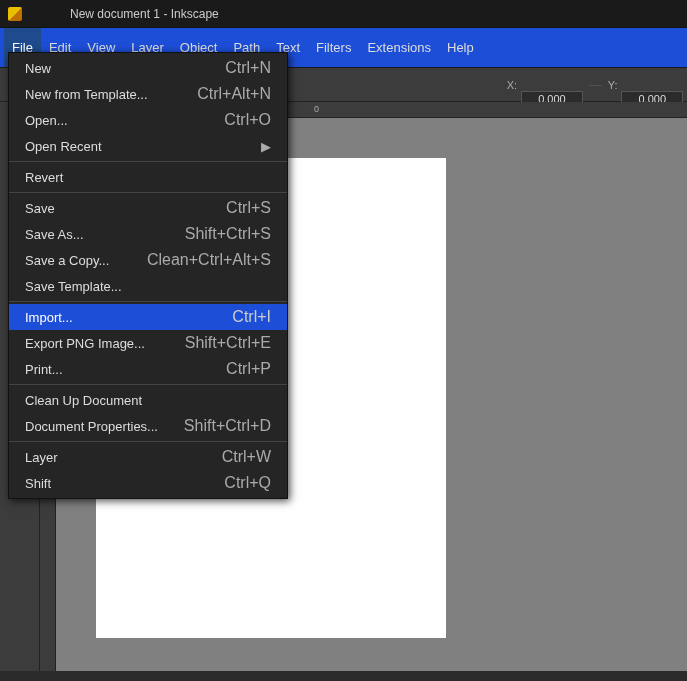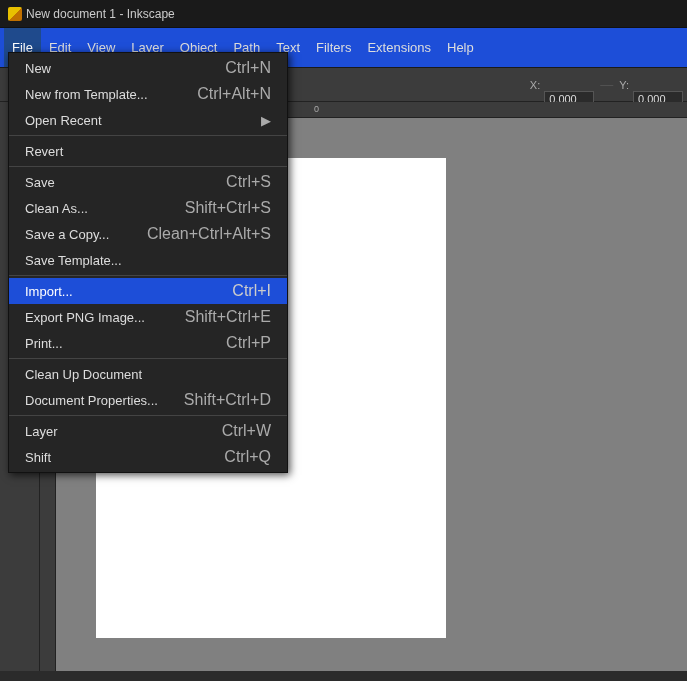--- a/index.html
+++ b/index.html
@@ -14,20 +14,21 @@
     }
 
     
     .title-bar {
       background: #1a1a1a;
       height: 28px;
       display: flex;
       align-items: center;
       padding: 0 8px;
       border-bottom: 1px solid #111;
+      gap: 44px;
     }
     .title-bar-text {
       color: #ccc;
       font-size: 12px;
     }
 
     
     .menu-bar {
       background: #1d4ed8;
       height: 40px;
@@ -62,21 +63,21 @@
     }
     .coord-label {
       color: #aaa;
       font-size: 11px;
     }
     .coord-value {
       color: #ddd;
       font-size: 11px;
       background: #2b2b2b;
       border: 1px solid #555;
-      padding: 1px 4px;
+      padding: 1px 16px;
       min-width: 50px;
       margin-top: 28px;
     }
 
     
     .main-area {
       display: flex;
       height: calc(681px - 28px - 24px - 34px - 26px);
     }
 
@@ -301,35 +302,39 @@
 
     <div class="dropdown-item">
       <span>New</span>
       <span class="shortcut">Ctrl+N</span>
     </div>
     <div class="dropdown-item">
       <span>New from Template...</span>
       <span class="shortcut">Ctrl+Alt+N</span>
     </div>
     <div class="dropdown-item">
+      <span>Open...</span>
+      <span class="shortcut">Ctrl+O</span>
+    </div>
+    <div class="dropdown-item">
       <span>Open Recent</span>
       <span class="arrow">▶</span>
     </div>
     <div class="dropdown-separator"></div>
     <div class="dropdown-item">
       <span>Revert</span>
       <span class="shortcut"></span>
     </div>
     <div class="dropdown-separator"></div>
     <div class="dropdown-item">
       <span>Save</span>
       <span class="shortcut">Ctrl+S</span>
     </div>
     <div class="dropdown-item">
-      <span>Clean As...</span>
+      <span>Save As...</span>
       <span class="shortcut">Shift+Ctrl+S</span>
     </div>
     <div class="dropdown-item">
       <span>Save a Copy...</span>
       <span class="shortcut">Clean+Ctrl+Alt+S</span>
     </div>
     <div class="dropdown-item">
       <span>Save Template...</span>
       <span class="shortcut"></span>
     </div>

